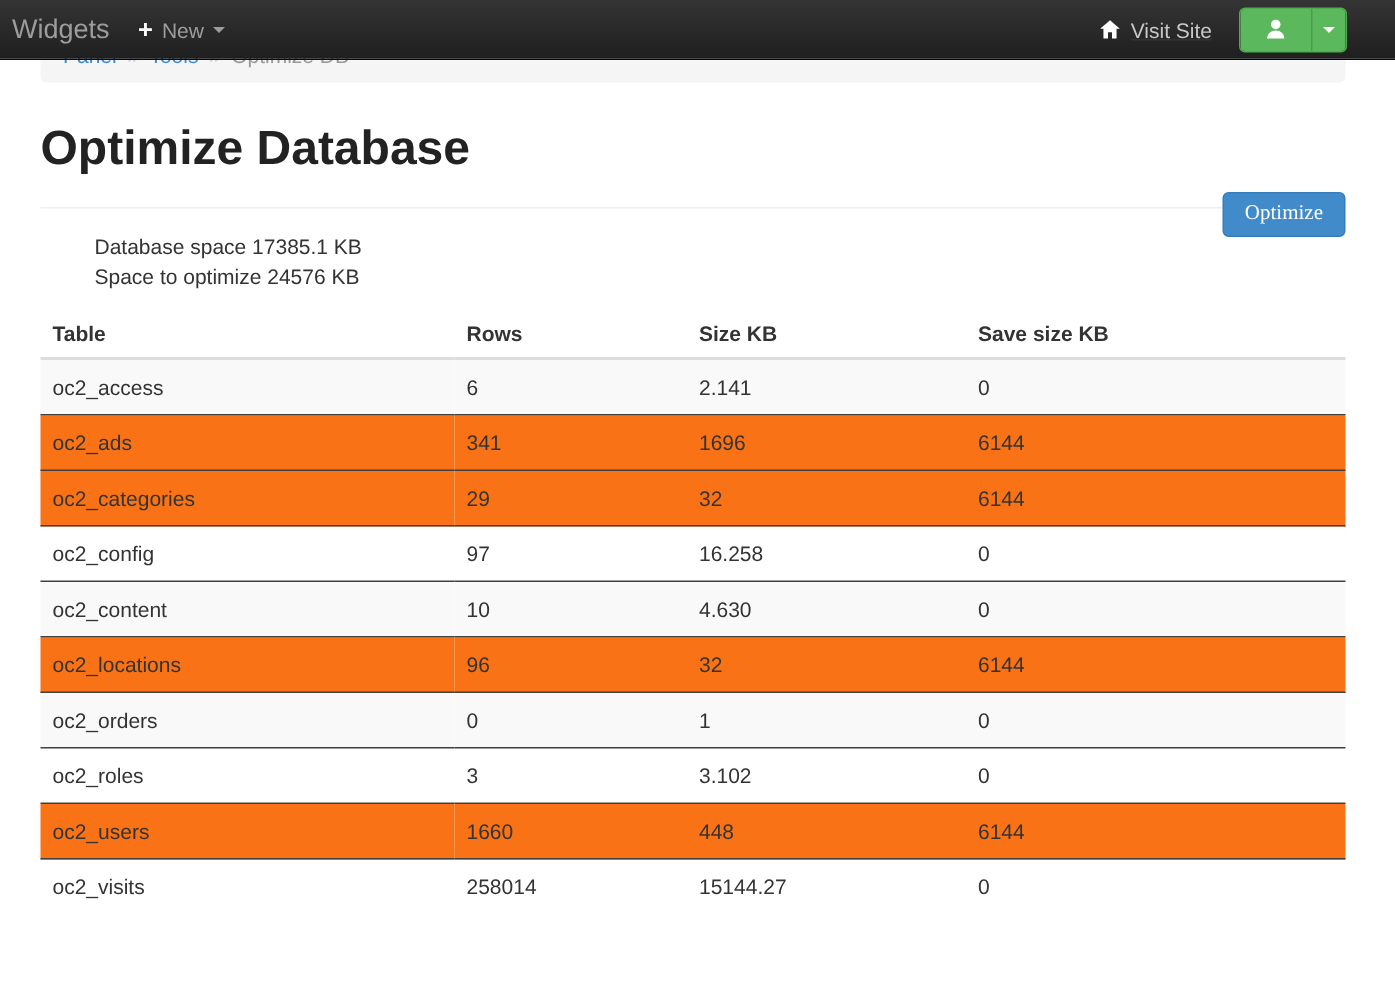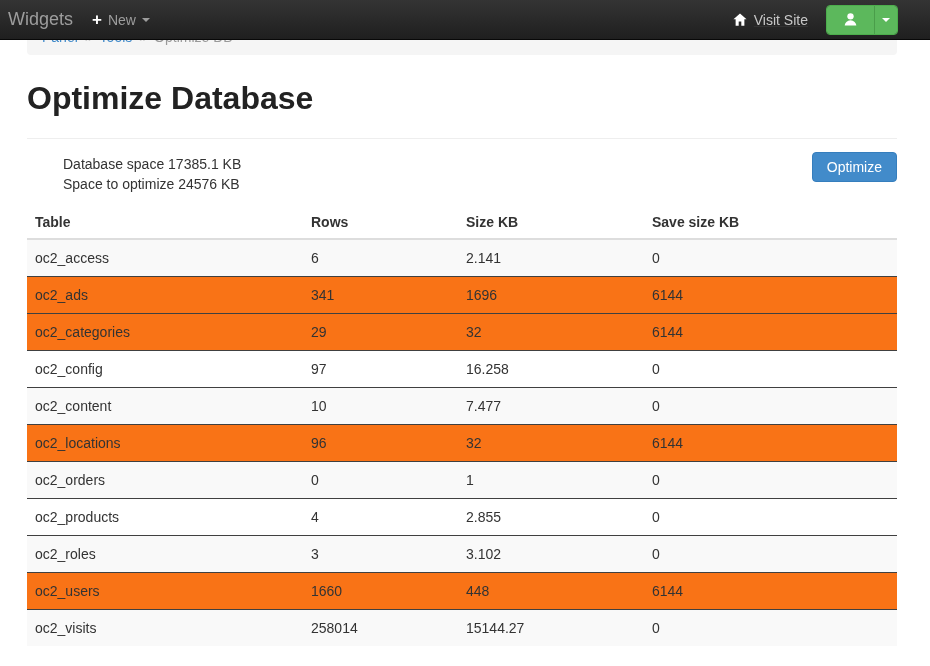--- a/index.html
+++ b/index.html
@@ -125,25 +125,24 @@
   }
   .optimize-btn {
     position: absolute;
     top: 109px;          
     right: 0;
     background: #428bca;
     border: 1px solid #357ebd;
     border-radius: 4px;
     color: #fff;
     font-size: 14px;
-    font-family: Liberation Sans, sans-serif;
+    font-family: Liberation Serif, serif;
     padding: 5px 14px;
     height: 30px;
     cursor: pointer;
-    margin-top: 24px;
   }
   .summary { margin-top: 15px; line-height: 20px; color: #333; margin-left: 36px; }
 
   
   table.data-table {
     width: 100%;
     border-collapse: collapse;
     margin-top: 12px;
     font-size: 14px;
   }
@@ -253,42 +252,36 @@
           </tr>
           <tr>
             <td>oc2_config</td>
             <td>97</td>
             <td>16.258</td>
             <td>0</td>
           </tr>
           <tr>
             <td>oc2_content</td>
             <td>10</td>
-            <td>7.477</td>
+            <td>4.630</td>
             <td>0</td>
           </tr>
           <tr class="warning">
             <td>oc2_locations</td>
             <td>96</td>
             <td>32</td>
             <td>6144</td>
           </tr>
           <tr>
             <td>oc2_orders</td>
             <td>0</td>
             <td>1</td>
             <td>0</td>
           </tr>
           <tr>
-            <td>oc2_products</td>
-            <td>4</td>
-            <td>2.855</td>
-            <td>0</td>
-          </tr>
-          <tr>
             <td>oc2_roles</td>
             <td>3</td>
             <td>3.102</td>
             <td>0</td>
           </tr>
           <tr class="warning">
             <td>oc2_users</td>
             <td>1660</td>
             <td>448</td>
             <td>6144</td>

